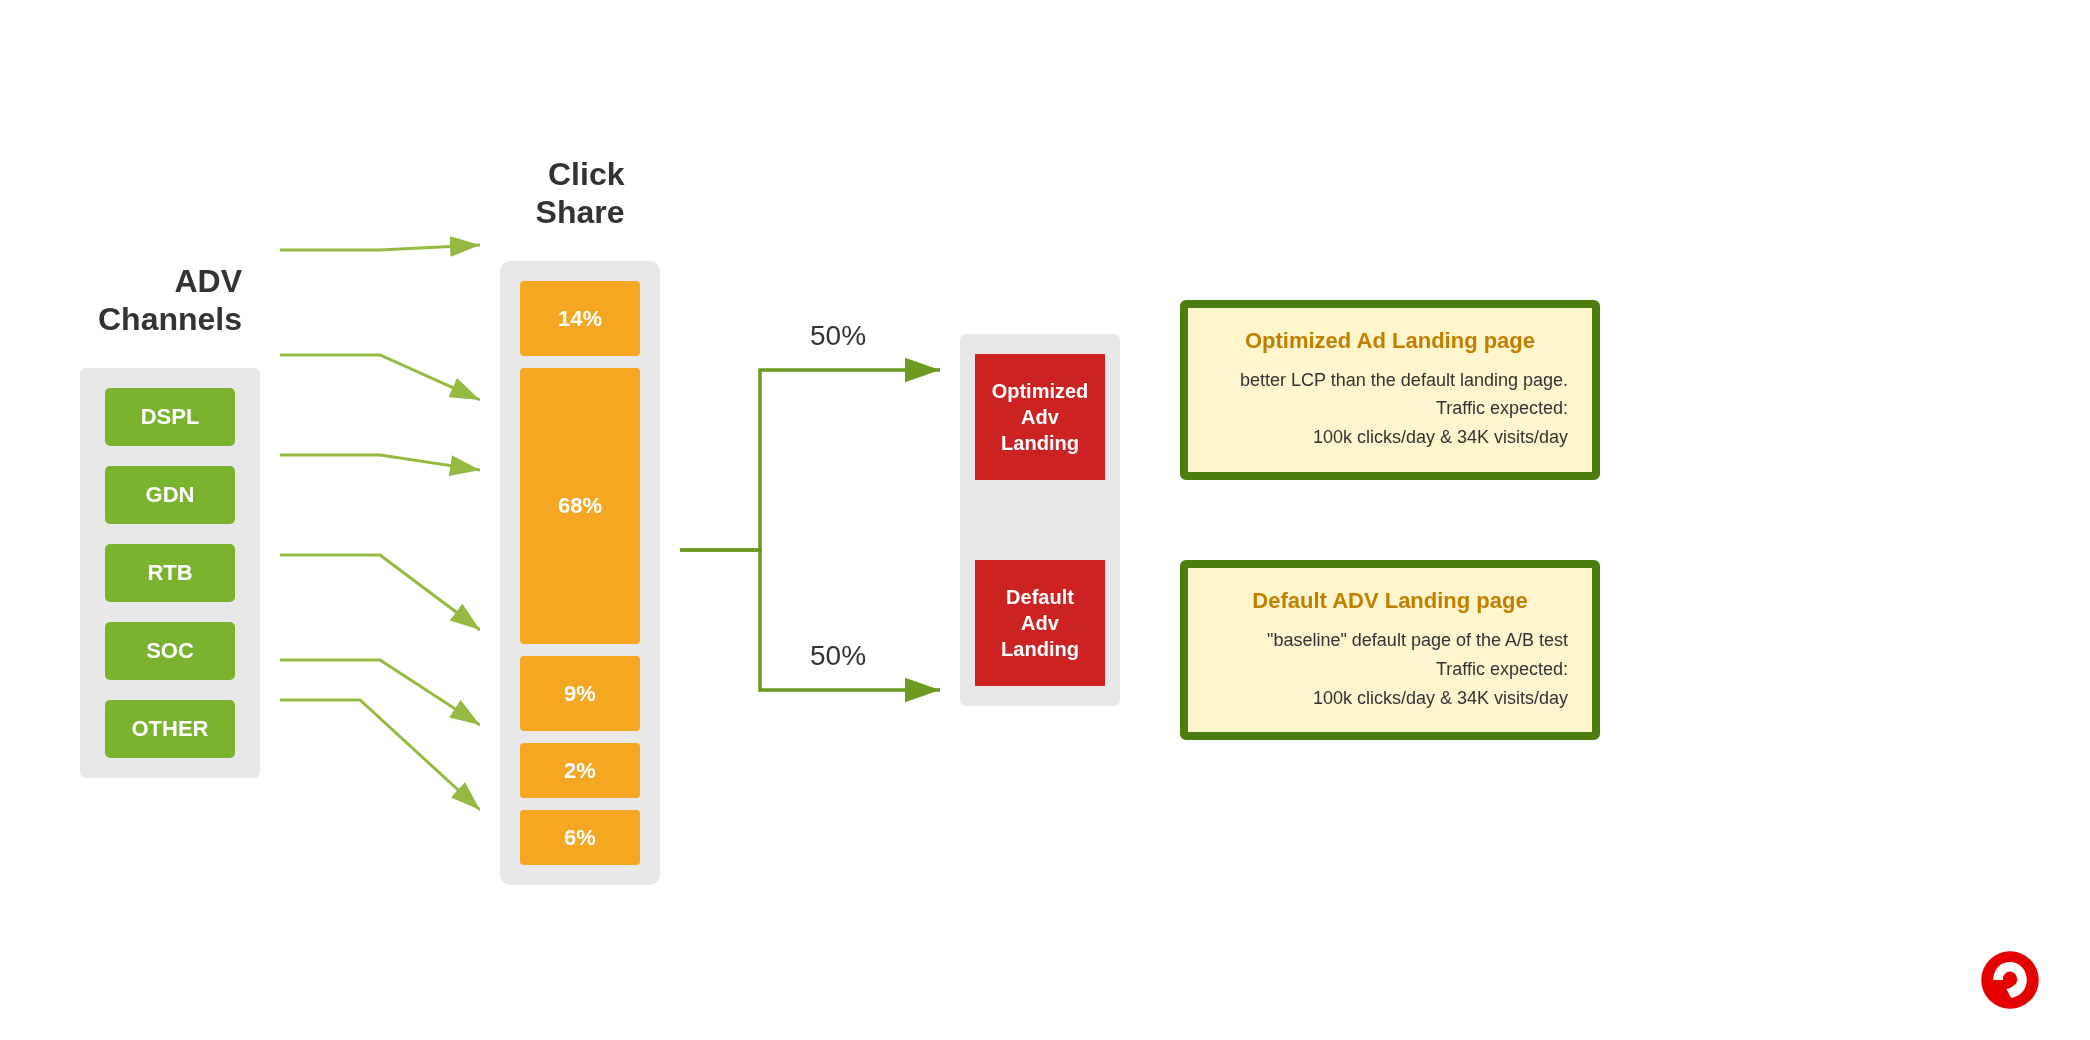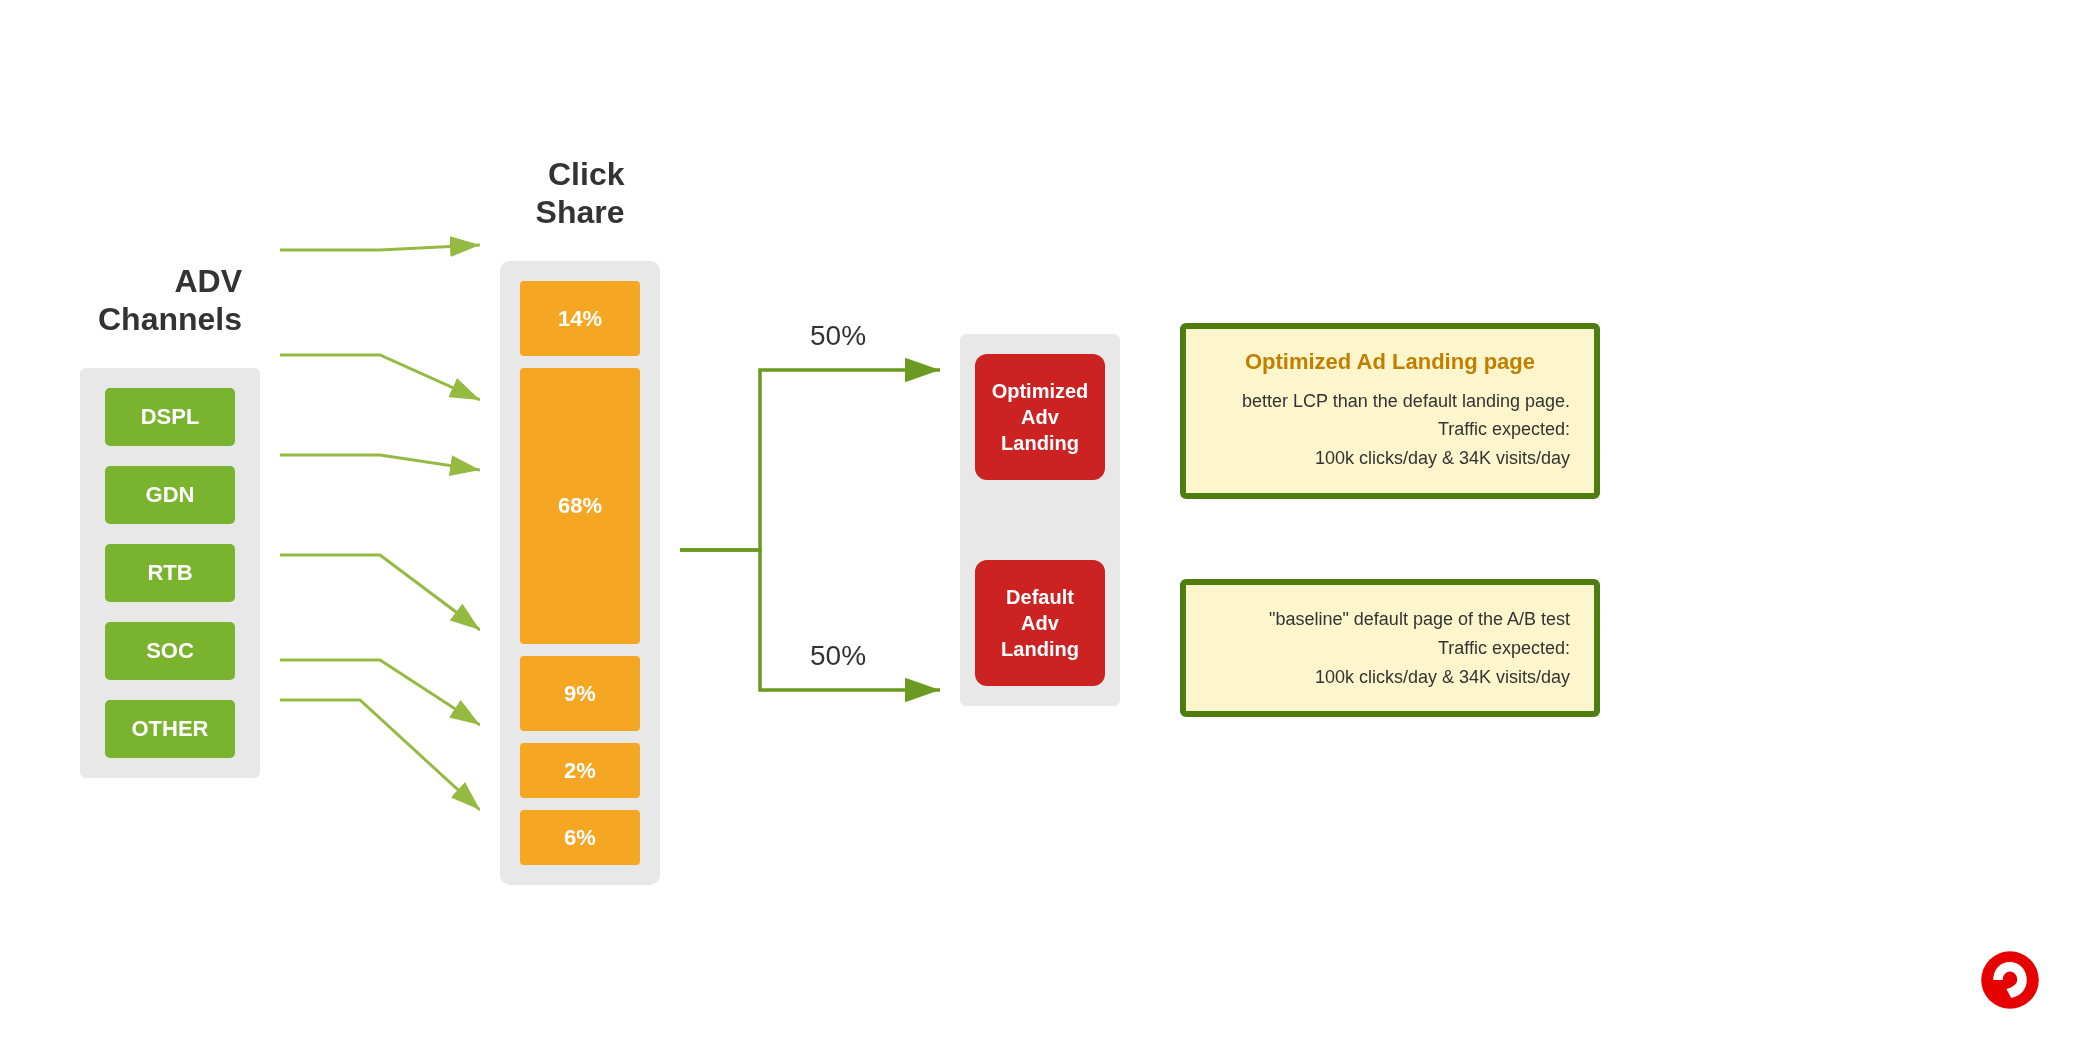--- a/index.html
+++ b/index.html
@@ -131,39 +131,39 @@
       align-items: center;
       width: 160px;
     }
 
     .landing-box {
       background: #cc2222;
       color: white;
       font-weight: bold;
       font-size: 20px;
       padding: 24px 14px;
-      border-radius: 12px;
+      border-radius: 0;
       text-align: center;
       width: 130px;
       line-height: 1.3;
     }
 
     
     .info-section {
       display: flex;
       flex-direction: column;
       gap: 80px;
       margin-left: 40px;
       flex-shrink: 0;
       width: 420px;
     }
 
     .info-card {
       background: #fdf5cc;
-      border: 6px solid #4d7c0f;
+      border: 8px solid #4d7c0f;
       border-radius: 6px;
       padding: 20px 24px;
     }
 
     .info-card-title {
       color: #c17f00;
       font-weight: bold;
       font-size: 22px;
       margin-bottom: 12px;
       text-align: center;
@@ -259,20 +259,21 @@
     <div class="info-section">
       <div class="info-card">
         <div class="info-card-title">Optimized Ad Landing page</div>
         <div class="info-card-body">
           better LCP than the default landing page.<br>
           Traffic expected:<br>
           100k clicks/day  &amp; 34K visits/day
         </div>
       </div>
       <div class="info-card">
+        <div class="info-card-title">Default ADV Landing page</div>
         <div class="info-card-body">
           "baseline" default page of the A/B test<br>
           Traffic expected:<br>
           100k clicks/day  &amp; 34K visits/day
         </div>
       </div>
     </div>
 
   </div>
 </div>

